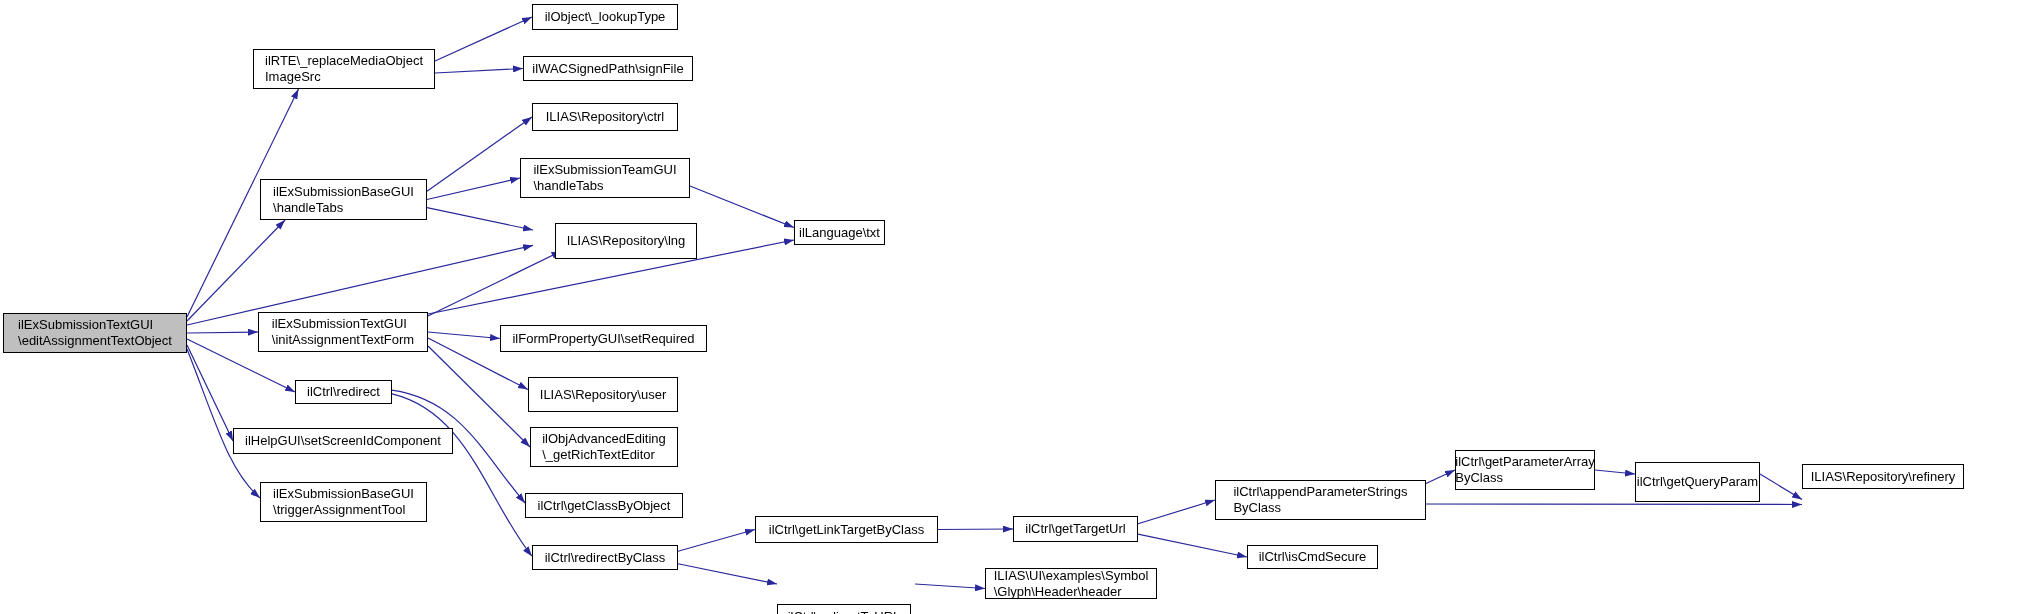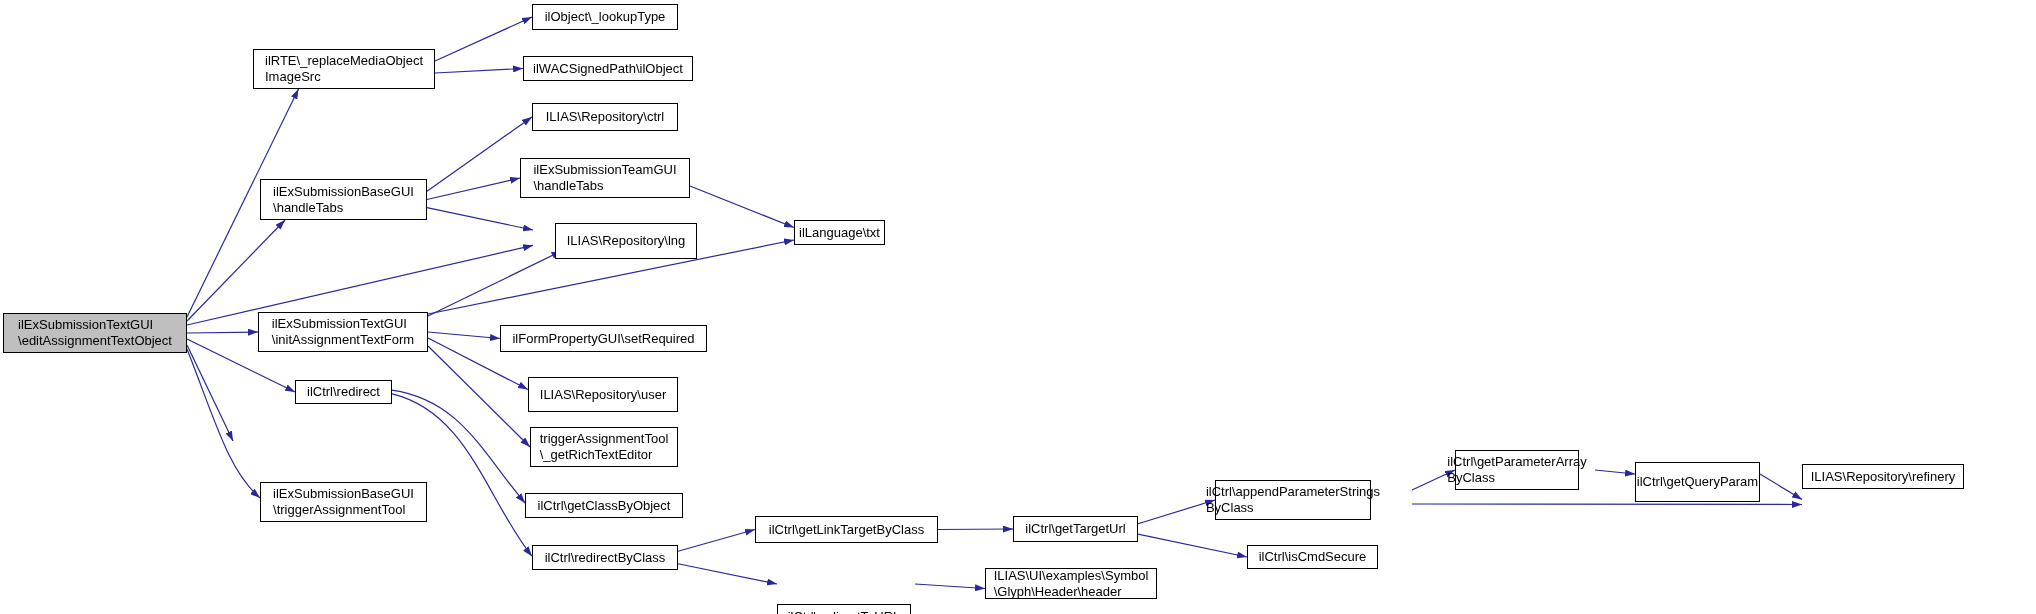--- a/index.html
+++ b/index.html
@@ -64,45 +64,46 @@
       <path d="M1412,504 L1802,504.5" class="edge" stroke="#28289B" marker-end="url(#arrow)"></path>
       <path d="M1595,470 L1635,474" class="edge" stroke="#28289B" marker-end="url(#arrow)"></path>
       <path d="M1760,474 L1802,499.5" class="edge" stroke="#28289B" marker-end="url(#arrow)"></path>
     </svg>
 
   <div class="node highlight" style="left:3px;top:313px;width:184px;height:40px">ilExSubmissionTextGUI
 \editAssignmentTextObject</div>
   <div class="node" style="left:253px;top:49px;width:182px;height:40px">ilRTE\_replaceMediaObject
 ImageSrc</div>
   <div class="node" style="left:532px;top:4px;width:146px;height:26px">ilObject\_lookupType</div>
-  <div class="node" style="left:523px;top:56px;width:170px;height:25px">ilWACSignedPath\ilObject</div>
+  <div class="node" style="left:523px;top:56px;width:170px;height:25px">ilWACSignedPath\signFile</div>
   <div class="node" style="left:532px;top:103px;width:146px;height:28px">ILIAS\Repository\ctrl</div>
   <div class="node" style="left:260px;top:179px;width:167px;height:41px">ilExSubmissionBaseGUI
 \handleTabs</div>
   <div class="node" style="left:520px;top:158px;width:170px;height:40px">ilExSubmissionTeamGUI
 \handleTabs</div>
   <div class="node" style="left:555px;top:223px;width:142px;height:36px">ILIAS\Repository\lng</div>
   <div class="node" style="left:794px;top:220px;width:91px;height:25px">ilLanguage\txt</div>
   <div class="node" style="left:258px;top:312px;width:170px;height:40px">ilExSubmissionTextGUI
 \initAssignmentTextForm</div>
   <div class="node" style="left:500px;top:325px;width:207px;height:27px">ilFormPropertyGUI\setRequired</div>
   <div class="node" style="left:528px;top:377px;width:150px;height:35px">ILIAS\Repository\user</div>
-  <div class="node" style="left:530px;top:427px;width:148px;height:40px">triggerAssignmentTool
+  <div class="node" style="left:530px;top:427px;width:148px;height:40px">ilObjAdvancedEditing
 \_getRichTextEditor</div>
   <div class="node" style="left:295px;top:380px;width:97px;height:24px">ilCtrl\redirect</div>
+  <div class="node" style="left:233px;top:428px;width:220px;height:26px">ilHelpGUI\setScreenIdComponent</div>
   <div class="node" style="left:260px;top:482px;width:167px;height:40px">ilExSubmissionBaseGUI
 \triggerAssignmentTool</div>
   <div class="node" style="left:525px;top:493px;width:158px;height:25px">ilCtrl\getClassByObject</div>
   <div class="node" style="left:532px;top:545px;width:146px;height:25px">ilCtrl\redirectByClass</div>
   <div class="node" style="left:755px;top:516px;width:183px;height:27px">ilCtrl\getLinkTargetByClass</div>
   <div class="node" style="left:777px;top:604px;width:134px;height:26px">ilCtrl\redirectToURL</div>
   <div class="node" style="left:1013px;top:516px;width:125px;height:26px">ilCtrl\getTargetUrl</div>
   <div class="node" style="left:985px;top:568px;width:172px;height:31px">ILIAS\UI\examples\Symbol
 \Glyph\Header\header</div>
-  <div class="node" style="left:1215px;top:480px;width:156px;height:40px">ilCtrl\appendParameterStrings
+  <div class="node" style="left:1215px;top:480px;width:211px;height:40px">ilCtrl\appendParameterStrings
 ByClass</div>
   <div class="node" style="left:1247px;top:545px;width:131px;height:24px">ilCtrl\isCmdSecure</div>
-  <div class="node" style="left:1455px;top:450px;width:124px;height:40px">ilCtrl\getParameterArray
+  <div class="node" style="left:1455px;top:450px;width:140px;height:40px">ilCtrl\getParameterArray
 ByClass</div>
   <div class="node" style="left:1635px;top:462px;width:125px;height:40px">ilCtrl\getQueryParam</div>
   <div class="node" style="left:1802px;top:464px;width:162px;height:25px">ILIAS\Repository\refinery</div>
 
 </div>
 
 </body></html>

